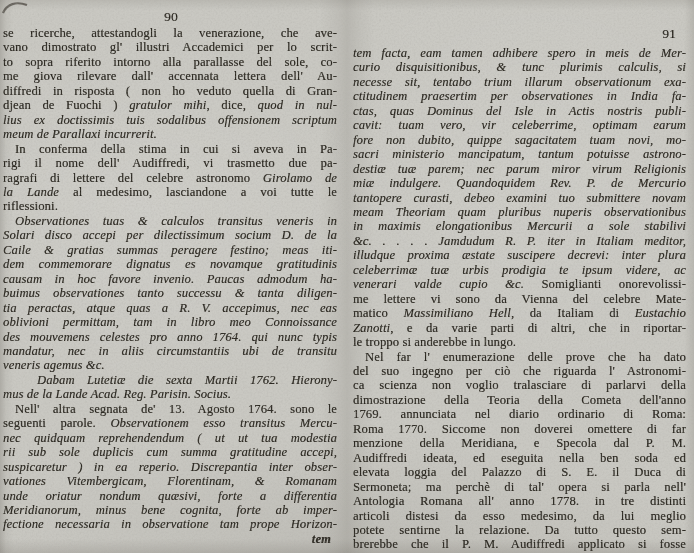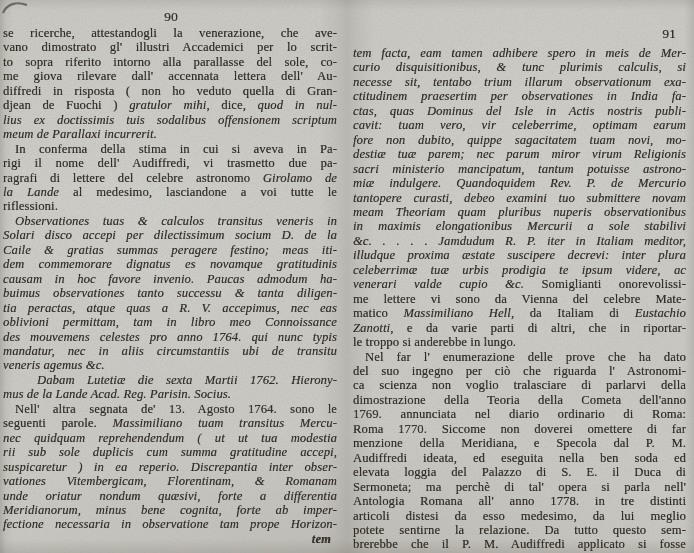--- a/index.html
+++ b/index.html
@@ -80,21 +80,21 @@
           <div class="line"><span class="seg-italic">causam in hoc favore invenio. Paucas admodum ha-</span></div>
           <div class="line"><span class="seg-italic">buimus observationes tanto successu &amp; tanta diligen-</span></div>
           <div class="line"><span class="seg-italic">tia peractas, atque quas a R. V. accepimus, nec eas</span></div>
           <div class="line"><span class="seg-italic">oblivioni permittam, tam in libro meo Connoissance</span></div>
           <div class="line"><span class="seg-italic">des mouvemens celestes pro anno 1764. qui nunc typis</span></div>
           <div class="line"><span class="seg-italic">mandatur, nec in aliis circumstantiis ubi de transitu</span></div>
           <div class="line pend"><span class="seg-italic">veneris agemus &amp;c.</span></div>
           <div class="line ind2"><span class="seg-italic">Dabam Lutetiæ die sexta Martii 1762. Hierony-</span></div>
           <div class="line pend"><span class="seg-italic">mus de la Lande Acad. Reg. Parisin. Socius.</span></div>
           <div class="line ind1"><span class="seg-roman">Nell' altra segnata de' 13. Agosto 1764. sono le</span></div>
-          <div class="line"><span class="seg-roman">seguenti parole. </span><span class="seg-italic">Massimiliano tuam transitus Mercu-</span></div>
+          <div class="line"><span class="seg-roman">seguenti parole. </span><span class="seg-italic">Observationem esso transitus Mercu-</span></div>
           <div class="line"><span class="seg-italic">nec quidquam reprehendendum ( ut ut tua modestia</span></div>
           <div class="line"><span class="seg-italic">rii sub sole duplicis cum summa gratitudine accepi,</span></div>
           <div class="line"><span class="seg-italic">suspicaretur ) in ea reperio. Discrepantia inter obser-</span></div>
           <div class="line"><span class="seg-italic">vationes Vitembergicam, Florentinam, &amp; Romanam</span></div>
           <div class="line"><span class="seg-italic">unde oriatur nondum quæsivi, forte a differentia</span></div>
           <div class="line"><span class="seg-italic">Meridianorum, minus bene cognita, forte ab imper-</span></div>
           <div class="line"><span class="seg-italic">fectione necessaria in observatione tam prope Horizon-</span></div>
         </div>
       <div class="line catchword">tem</div>
     </div>
@@ -104,22 +104,22 @@
     <div class="pagenum pn-right">91</div>
     <div class="text-block">
       <div id="right-lines">
           <div class="line"><span class="seg-italic">tem facta, eam tamen adhibere spero in meis de Mer-</span></div>
           <div class="line"><span class="seg-italic">curio disquisitionibus, &amp; tunc plurimis calculis, si</span></div>
           <div class="line"><span class="seg-italic">necesse sit, tentabo trium illarum observationum exa-</span></div>
           <div class="line"><span class="seg-italic">ctitudinem praesertim per observationes in India fa-</span></div>
           <div class="line"><span class="seg-italic">ctas, quas Dominus del Isle in Actis nostris publi-</span></div>
           <div class="line"><span class="seg-italic">cavit: tuam vero, vir celeberrime, optimam earum</span></div>
           <div class="line"><span class="seg-italic">fore non dubito, quippe sagacitatem tuam novi, mo-</span></div>
+          <div class="line"><span class="seg-italic">sacri ministerio mancipatum, tantum potuisse astrono-</span></div>
           <div class="line"><span class="seg-italic">destiæ tuæ parem; nec parum miror virum Religionis</span></div>
-          <div class="line"><span class="seg-italic">sacri ministerio mancipatum, tantum potuisse astrono-</span></div>
           <div class="line"><span class="seg-italic">miæ indulgere. Quandoquidem Rev. P. de Mercurio</span></div>
           <div class="line"><span class="seg-italic">tantopere curasti, debeo examini tuo submittere novam</span></div>
           <div class="line"><span class="seg-italic">meam Theoriam quam pluribus nuperis observationibus</span></div>
           <div class="line"><span class="seg-italic">in maximis elongationibus Mercurii a sole stabilivi</span></div>
           <div class="line"><span class="seg-italic">&amp;c. . . . . Jamdudum R. P. iter in Italiam meditor,</span></div>
           <div class="line"><span class="seg-italic">illudque proxima æstate suscipere decrevi: inter plura</span></div>
           <div class="line"><span class="seg-italic">celeberrimæ tuæ urbis prodigia te ipsum videre, ac</span></div>
           <div class="line"><span class="seg-italic">venerari valde cupio &amp;c.</span><span class="seg-roman"> Somiglianti onorevolissi-</span></div>
           <div class="line"><span class="seg-roman">me lettere vi sono da Vienna del celebre Mate-</span></div>
           <div class="line"><span class="seg-roman">matico </span><span class="seg-italic">Massimiliano Hell</span><span class="seg-roman">, da Italiam di </span><span class="seg-italic">Eustachio</span></div>

